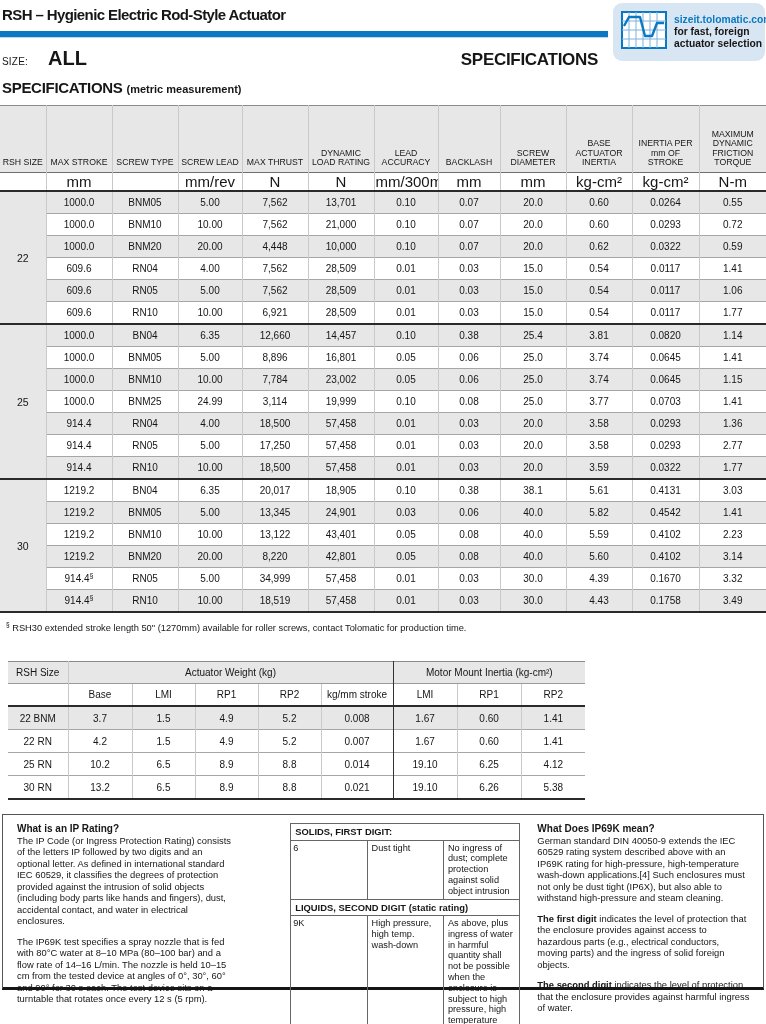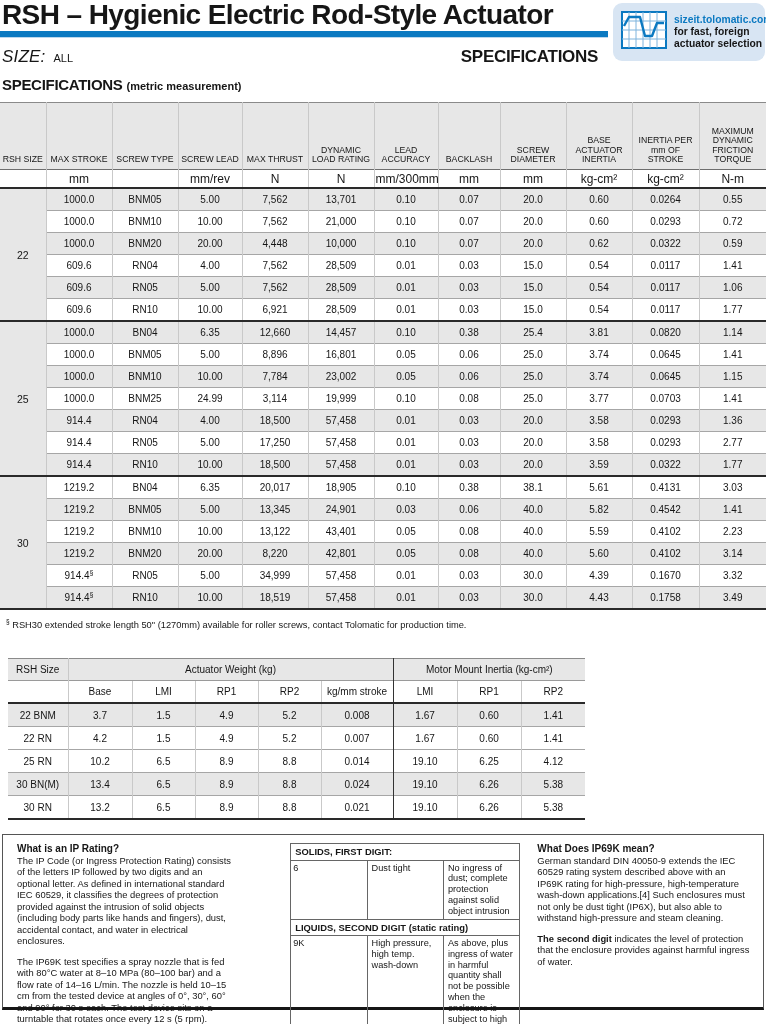--- a/index.html
+++ b/index.html
@@ -1,40 +1,40 @@
 <!DOCTYPE html>
 <html><head>
 <meta charset="utf-8">
 <style>
   html,body{margin:0;padding:0;background:#fff;}
   body{width:766px;height:1024px;font-family:"Liberation Sans","DejaVu Sans",sans-serif;color:#161616;overflow:hidden;}
   .page{position:relative;width:766px;height:1024px;}
 
   
   .masthead{position:relative;}
-  .doc-title{margin:1px 0 0 2px;font-size:28px;font-weight:bold;letter-spacing:-0.6px;line-height:28px;}
+  .doc-title{margin:1px 0 0 2px;font-size:15px;font-weight:bold;letter-spacing:-0.6px;line-height:28px;}
   .blue-bar{width:608px;height:6px;background:#0b79c1;margin:2px 0 0 0;border-bottom:1px solid #bcd8ee;}
   .logo-box{position:absolute;top:2px;right:1px;width:152px;height:58px;background:#d8e5f3;border-radius:9px;display:flex;align-items:center;gap:7px;padding:0 5px 0 8px;box-sizing:border-box;}
   .logo-text{font-size:10.3px;font-weight:bold;line-height:12px;}
   .logo-url{color:#0b79c1;}
   .subhead{display:flex;justify-content:space-between;align-items:baseline;width:596px;margin:9px 0 0 2px;}
-  .size-label{font-size:17px;letter-spacing:0.2px;font-style:italic;}
-  .size-value{font-size:11px;font-weight:normal;margin-left:8px;}
+  .size-label{font-size:10px;letter-spacing:0.2px;}
+  .size-value{font-size:20px;font-weight:bold;margin-left:20px;}
   .spec-right{font-size:17px;font-weight:bold;letter-spacing:-0.3px;}
   .metric-line{margin:9px 0 0 2px;}
   .spec-left{font-size:15px;font-weight:bold;letter-spacing:-0.3px;}
   .metric-note{font-size:11px;font-weight:bold;margin-left:4px;}
 
   
   table{border-collapse:collapse;table-layout:fixed;}
   .spec{width:766px;margin-top:8px;border-top:1.5px solid #8a8a8a;border-bottom:2.5px solid #2a2a2a;}
   .spec th,.spec td{border-left:1px solid #c9c9c9;text-align:center;padding:0 1px;overflow:hidden;}
   .spec th:first-child,.spec .sizecell,.spec tr.units td:first-child{border-left:none;}
   .spec tr.heads th{height:62px;vertical-align:bottom;padding-bottom:4px;font-size:8.7px;line-height:9.6px;font-weight:500;background:#e7e7e7;}
-  .spec tr.units td{height:17px;font-size:12px;background:#fff;border-top:1.5px solid #6e6e6e;border-bottom:2.5px solid #2a2a2a;}
+  .spec tr.units td{height:17px;font-size:15px;background:#fff;border-top:1.5px solid #6e6e6e;border-bottom:2.5px solid #2a2a2a;}
   .spec tbody td{height:21px;font-size:10px;}
   .spec tbody tr:first-child td{border-top:2.5px solid #2a2a2a;}
   .spec tbody tr:not(:first-child) td{border-top:1.5px solid #a6a6a6;}
   .spec tr.shade td{background:#e7e7e7;}
   .spec .sizecell{background:#e7e7e7;font-size:10.5px;}
   sup{font-size:70%;}
 
   
   .footnote{margin:8px 0 0 6px;font-size:9.3px;}
 
@@ -471,31 +471,20 @@
           <td>25 RN</td>
           <td>10.2</td>
           <td>6.5</td>
           <td>8.9</td>
           <td>8.8</td>
           <td>0.014</td>
           <td class="mdiv">19.10</td>
           <td>6.25</td>
           <td>4.12</td>
         </tr>
-        <tr class="shade">
-          <td>30 BN(M)</td>
-          <td>13.4</td>
-          <td>6.5</td>
-          <td>8.9</td>
-          <td>8.8</td>
-          <td>0.024</td>
-          <td class="mdiv">19.10</td>
-          <td>6.26</td>
-          <td>5.38</td>
-        </tr>
         <tr>
           <td>30 RN</td>
           <td>13.2</td>
           <td>6.5</td>
           <td>8.9</td>
           <td>8.8</td>
           <td>0.021</td>
           <td class="mdiv">19.10</td>
           <td>6.26</td>
           <td>5.38</td>
@@ -527,17 +516,18 @@
           <td class="c1">9K</td>
           <td class="c2">High pressure, high temp. wash-down</td>
           <td>As above, plus ingress of water in harmful quantity shall not be possible when the enclosure is subject to high pressure, high temperature wash-down.</td>
         </tr>
       </tbody>
         </table>
     </div>
     <div class="ip-col right">
       <span class="ip-title">What Does IP69K mean?</span>
       <p style="margin-top:0;">German standard DIN 40050-9 extends the IEC 60529 rating system described above with an IP69K rating for high-pressure, high-temperature wash-down applications.[4] Such enclosures must not only be dust tight (IP6X), but also able to withstand high-pressure and steam cleaning.</p>
+      <p><b>The first digit</b><span> indicates the level of protection that the enclosure provides against access to hazardous parts (e.g., electrical conductors, moving parts) and the ingress of solid foreign objects.</span></p>
       <p><b>The second digit</b><span> indicates the level of protection that the enclosure provides against harmful ingress of water.</span></p>
     </div>
   </div>
 
 </div>
 
 </body></html>

